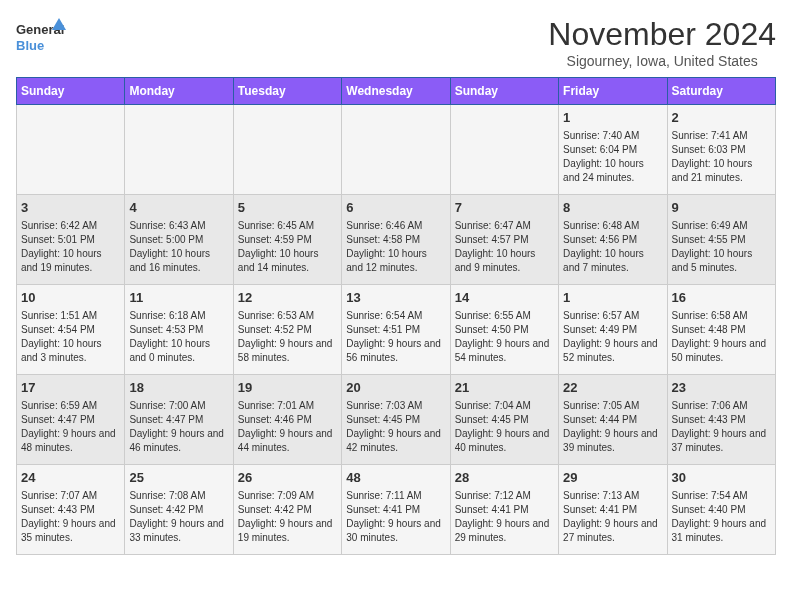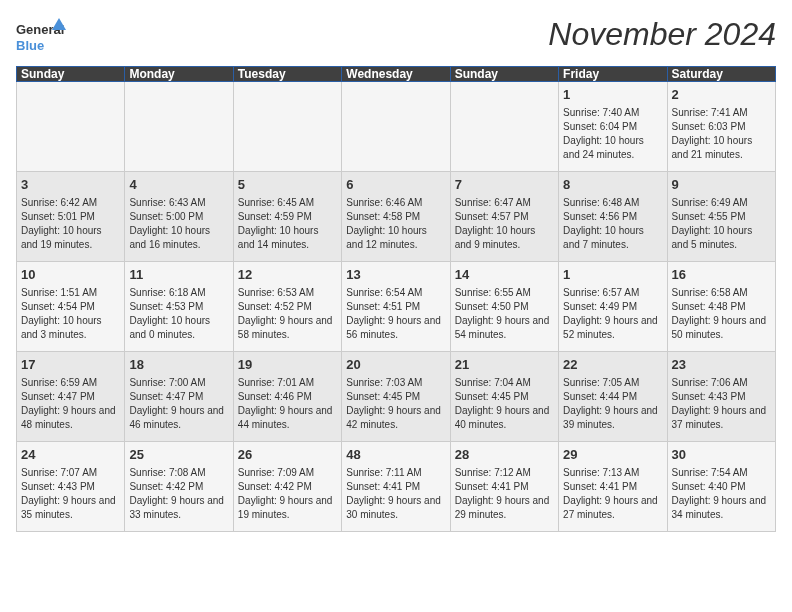--- a/index.html
+++ b/index.html
@@ -16,42 +16,41 @@
       align-items: flex-start;
       margin-bottom: 8px;
     }
     .logo {
       display: flex;
       align-items: center;
       gap: 4px;
     }
     .title-area {
       text-align: center;
-      font-style: italic;
     }
     .month-title {
       font-size: 32px;
       color: #333;
       font-weight: normal;
     }
     .subtitle {
       font-size: 14px;
       color: #555;
     }
     table {
       width: 100%;
       border-collapse: collapse;
       table-layout: fixed;
     }
     thead th {
-      background: #404040;
+      background: #8b5cf6;
       color: #fff;
       font-size: 12px;
       font-weight: bold;
-      padding: 0 4px;
+      padding: 6px 4px;
       text-align: left;
       border: 1px solid #2a5ea5;
     }
     tbody tr {
       height: 90px;
     }
     tbody tr:nth-child(odd) {
       background: #f5f5f5;
     }
     tbody tr:nth-child(even) {
@@ -81,20 +80,21 @@
 <div class="header-area">
   <div class="logo">
   <svg width="50" height="42" viewBox="0 0 50 42">
     <text x="0" y="18" font-size="13" font-weight="bold" font-family="Arial" fill="#333">General</text>
     <text x="0" y="34" font-size="13" font-weight="bold" font-family="Arial" fill="#4a90d9">Blue</text>
     <polygon points="43,2 50,14 36,14" fill="#4a90d9"></polygon>
   </svg>
 </div>
   <div class="title-area">
     <div class="month-title">November 2024</div>
+    <div class="subtitle">Sigourney, Iowa, United States</div>
   </div>
 </div>
 
 <table>
   <thead>
     <tr>
     <th>Sunday</th>
         <th>Monday</th>
         <th>Tuesday</th>
         <th>Wednesday</th>
@@ -289,17 +289,17 @@
         <td>
           <span class="day-num">29</span>
           <div>Sunrise: 7:13 AM</div>
           <div>Sunset: 4:41 PM</div>
           <div>Daylight: 9 hours and 27 minutes.</div>
         </td>
         <td>
           <span class="day-num">30</span>
           <div>Sunrise: 7:54 AM</div>
           <div>Sunset: 4:40 PM</div>
-          <div>Daylight: 9 hours and 34 minutes.</div>
+          <div>Daylight: 9 hours and 31 minutes.</div>
         </td>
       </tr>
     </tbody>
 </table>
 
 </body></html>

